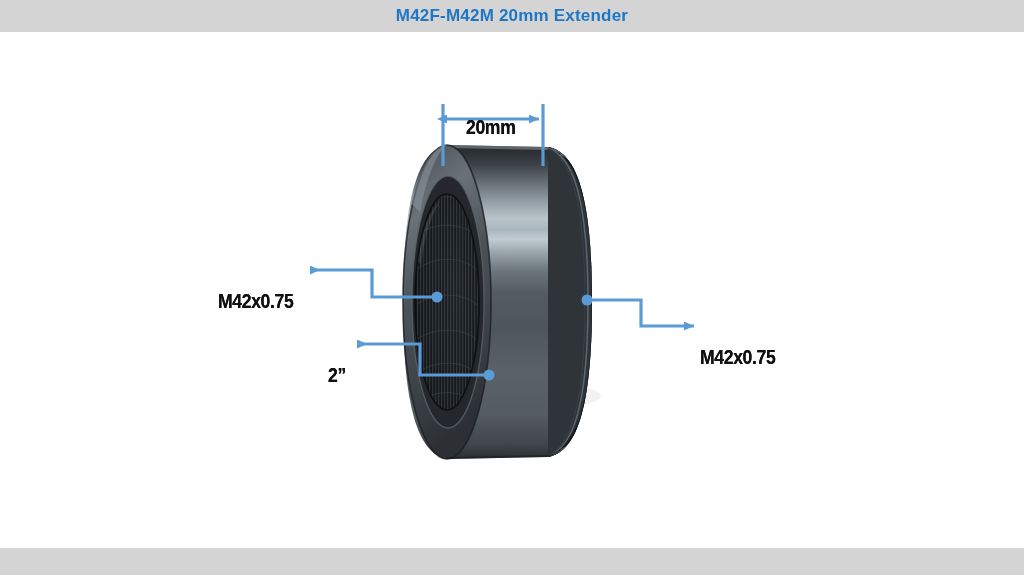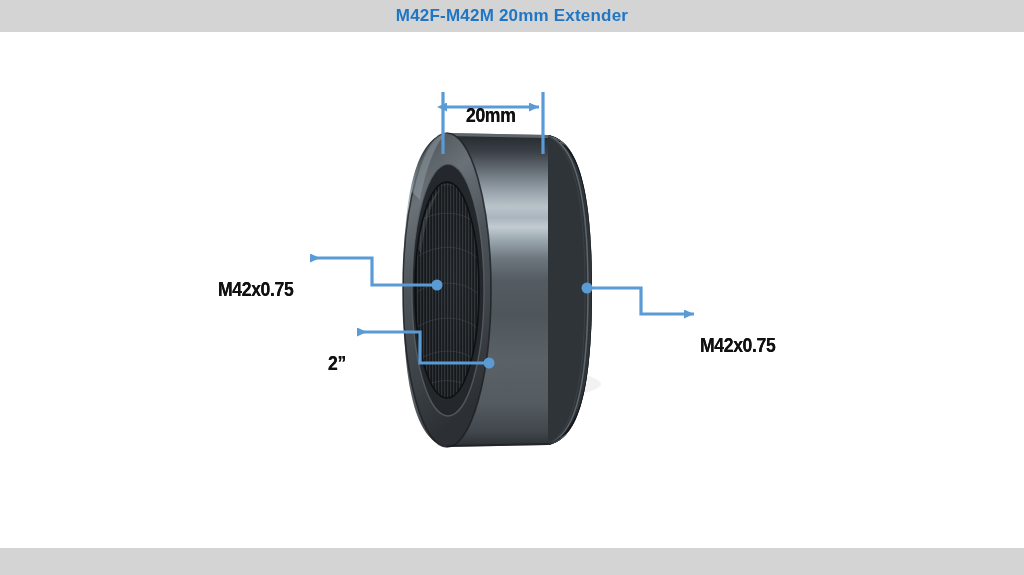--- a/index.html
+++ b/index.html
@@ -20,21 +20,21 @@
 
   #page-title{
     position:absolute;left:0;top:0;width:1024px;height:32px;
     line-height:32px;text-align:center;
     font-size:17px;font-weight:bold;letter-spacing:.2px;
     color:#1f76c4;
     white-space:nowrap;
   }
 
   
-  #drawing{position:absolute;left:0;top:32px;width:1024px;height:516px;}
+  #drawing{position:absolute;left:0;top:44px;width:1024px;height:516px;}
   #art{position:absolute;left:0;top:0;}
 
   
   .lbl{
     position:absolute;
     color:#111111;
     font-weight:bold;
     font-family:"Liberation Sans", sans-serif;
     white-space:nowrap;
     letter-spacing:-0.4px;

